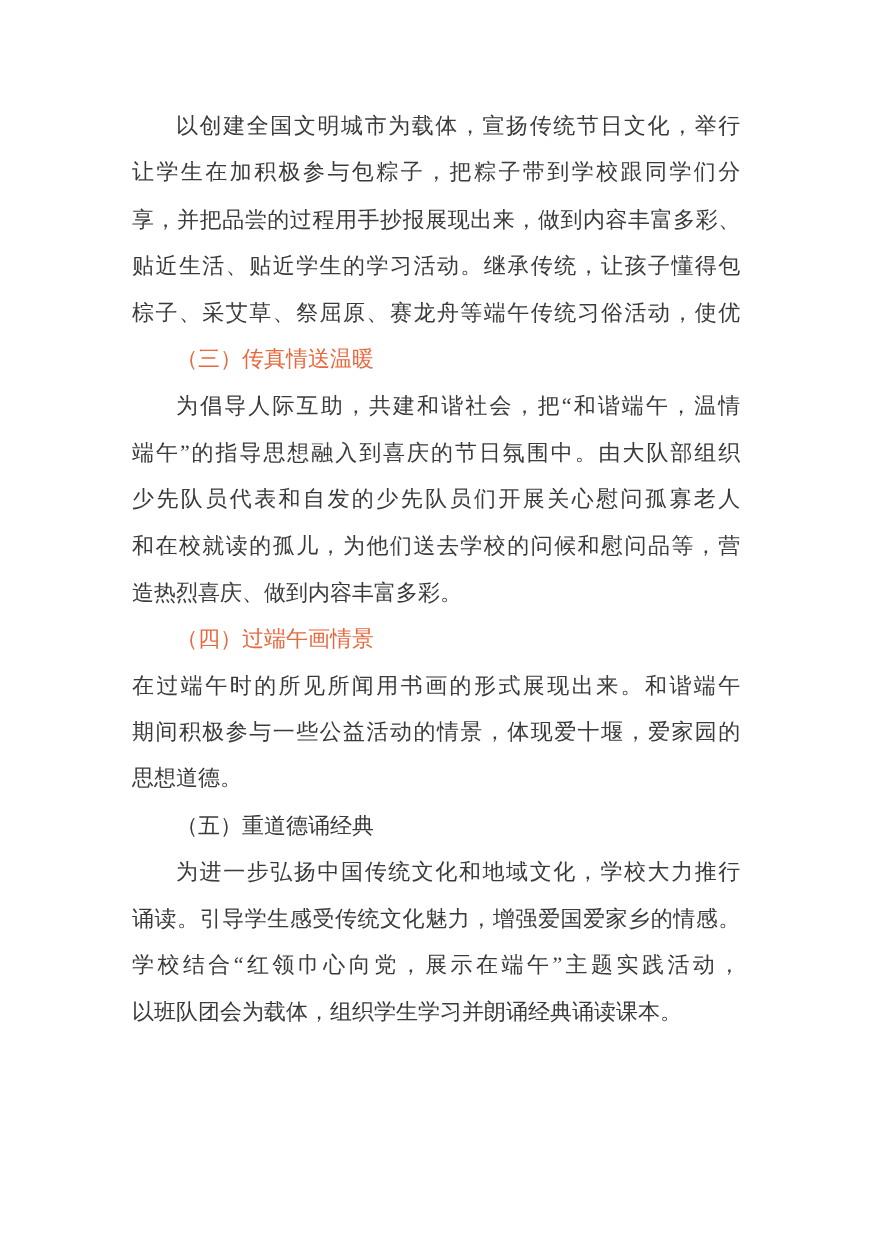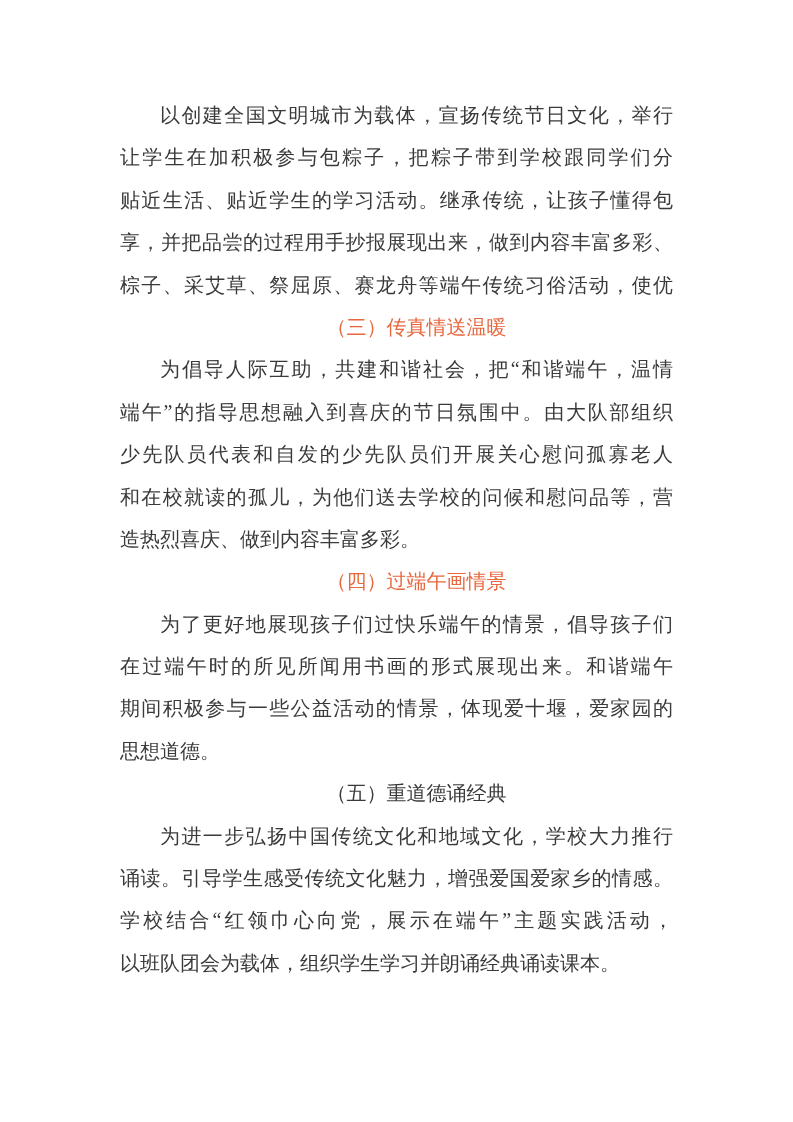--- a/index.html
+++ b/index.html
@@ -37,47 +37,45 @@
     text-justify: inter-character;
   }
   .line.fill { text-align-last: justify; }
   .line.last { text-align-last: left; }
   .line.first { text-indent: 2em; }
   .heading {
     height: 42.4px;
     overflow: hidden;
     text-indent: 2em;
     color: var(--body-text);
-    text-align: center;
   }
   .heading.accent { color: var(--accent); }
 </style>
 </head>
 <body>
 
 <div class="page">
   <div class="doc">
 
     <div class="line first fill">以创建全国文明城市为载体，宣扬传统节日文化，举行</div>
     <div class="line fill">让学生在加积极参与包粽子，把粽子带到学校跟同学们分</div>
+    <div class="line fill">享，并把品尝的过程用手抄报展现出来，做到内容丰富多彩、</div>
     <div class="line fill">贴近生活、贴近学生的学习活动。继承传统，让孩子懂得包</div>
-    <div class="line fill">享，并把品尝的过程用手抄报展现出来，做到内容丰富多彩、</div>
     <div class="line fill">棕子、采艾草、祭屈原、赛龙舟等端午传统习俗活动，使优</div>
 
     <div class="heading accent">（三）传真情送温暖</div>
 
     <div class="line first fill">为倡导人际互助，共建和谐社会，把“和谐端午，温情</div>
     <div class="line fill">端午”的指导思想融入到喜庆的节日氛围中。由大队部组织</div>
     <div class="line fill">少先队员代表和自发的少先队员们开展关心慰问孤寡老人</div>
     <div class="line fill">和在校就读的孤儿，为他们送去学校的问候和慰问品等，营</div>
     <div class="line last">造热烈喜庆、做到内容丰富多彩。</div>
 
     <div class="heading accent">（四）过端午画情景</div>
 
-    <div class="line first fill">为了更好地展现孩子们过快乐端午的情景，倡导孩子们</div>
     <div class="line fill">在过端午时的所见所闻用书画的形式展现出来。和谐端午</div>
     <div class="line fill">期间积极参与一些公益活动的情景，体现爱十堰，爱家园的</div>
     <div class="line last">思想道德。</div>
 
     <div class="heading">（五）重道德诵经典</div>
 
     <div class="line first fill">为进一步弘扬中国传统文化和地域文化，学校大力推行</div>
     <div class="line fill">诵读。引导学生感受传统文化魅力，增强爱国爱家乡的情感。</div>
     <div class="line fill">学校结合“红领巾心向党，展示在端午”主题实践活动，</div>
     <div class="line last">以班队团会为载体，组织学生学习并朗诵经典诵读课本。</div>

